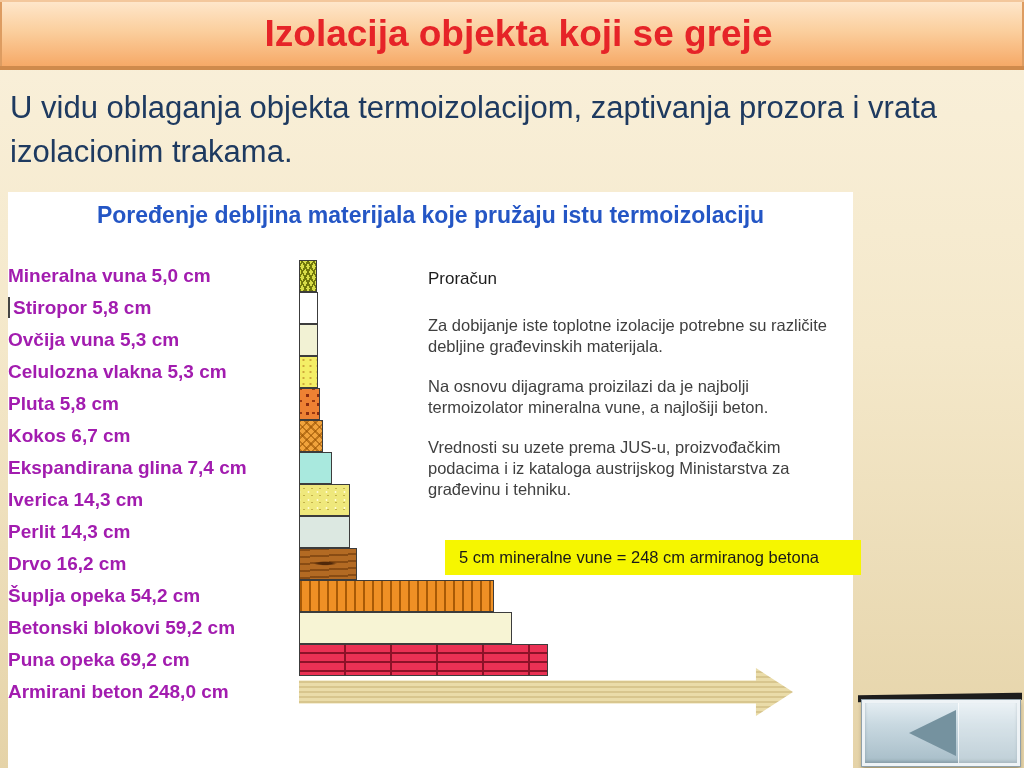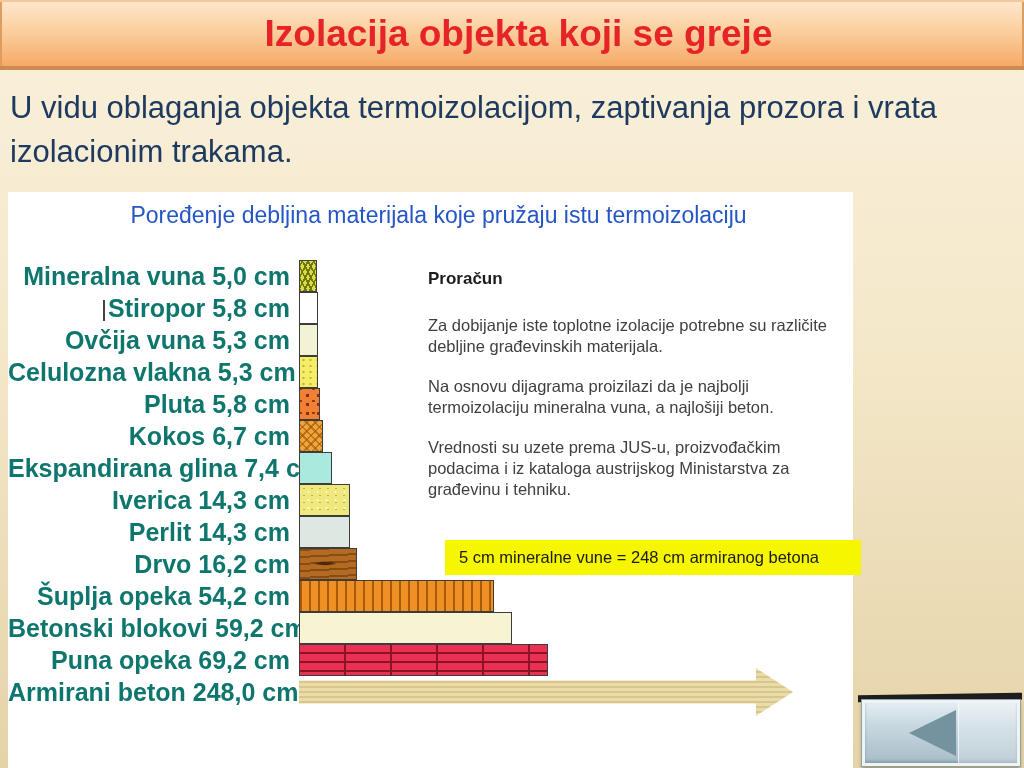--- a/index.html
+++ b/index.html
@@ -12,25 +12,25 @@
     border-top:2px solid #f3c79c;border-bottom:4px solid #cf8a4c;
     box-shadow:inset 2px 0 0 #dd9c61, inset -2px 0 0 #dd9c61;
     display:flex;align-items:center;justify-content:center;}
   .slidetitle{font-size:37px;font-weight:bold;color:#e62428;letter-spacing:0px;margin-left:13px;}
   
   .bodytext{position:absolute;left:10px;top:86px;width:1008px;
     font-size:31px;line-height:1.43;color:#1e3a60;}
   
   .chartpanel{position:absolute;left:8px;top:192px;width:845px;height:576px;background:#ffffff;}
   .charttitle{position:absolute;left:0;top:10px;width:100%;text-align:center;
-    font-size:23px;font-weight:normal;color:#2456c5;margin-left:8px;}
+    font-size:23px;font-weight:bold;color:#2456c5;}
   .rows{position:absolute;left:0;top:68px;}
   .mrow{display:flex;height:32px;align-items:stretch;}
-  .mlbl{width:282px;text-align:right;padding-right:9px;font-weight:bold;font-size:25px;
-    line-height:32px;color:#0f766e;white-space:nowrap;}
+  .mlbl{width:282px;text-align:left;padding-right:9px;font-weight:bold;font-size:19px;
+    line-height:32px;color:#a21caf;white-space:nowrap;}
   .mlbl.caret::before{content:"";display:inline-block;width:2px;height:21px;background:#444;
     margin-right:3px;vertical-align:-4px;}
   .mbar{box-sizing:border-box;border:1px solid #3c3c3c;height:32px;flex:none;}
   
   .tex-mineralwool{background-color:#d8dd48;background-image:
     repeating-linear-gradient(63deg,rgba(108,114,8,.95) 0 1.5px,rgba(0,0,0,0) 1.5px 5px),
     repeating-linear-gradient(-63deg,rgba(108,114,8,.95) 0 1.5px,rgba(0,0,0,0) 1.5px 5px);}
   .tex-stiropor{background:#ffffff;}
   .tex-sheepwool{background:#f2f2d4;}
   .tex-cellulose{background-color:#f4ee66;background-image:
@@ -57,21 +57,21 @@
   .tex-concreteblock{background:#f7f4d4;}
   .tex-brick{background-color:#ea3154;background-image:
     repeating-linear-gradient(180deg,rgba(0,0,0,0) 0 7px,#8c1228 7px 9px),
     repeating-linear-gradient(90deg,rgba(0,0,0,0) 0 44px,#8c1228 44px 46px);}
   .tex-concrete{background:repeating-linear-gradient(180deg,#eadca9 0 3px,#d8c68e 3px 5px);}
   .mbar.arrow{border:none;height:48px;margin-top:-8px;
     clip-path:polygon(0 26%,92.5% 26%,92.5% 0%,100% 50%,92.5% 100%,92.5% 74%,0 74%);
     filter:drop-shadow(0 0 1px #9a8a60);}
   
   .calc{position:absolute;left:420px;top:76px;width:405px;color:#3f3f3f;}
-  .calc .hd{font-size:17px;font-weight:bold;color:#1c1c1c;margin:0 0 26px 0;}
+  .calc .hd{font-size:17px;font-weight:normal;color:#1c1c1c;margin:0 0 26px 0;}
   .calc p{font-size:16.5px;line-height:21px;margin:0 0 19px 0;}
   .note{position:absolute;left:437px;top:348px;width:402px;height:35px;background:#f6f600;
     color:#1a1a1a;font-size:16.5px;line-height:35px;padding-left:14px;white-space:nowrap;}
   
   .btn-shadow{position:absolute;left:858px;top:694px;width:164px;height:7px;background:#1d1d1d;
     transform:skewY(-0.9deg);}
   .navbtn{position:absolute;left:862px;top:700px;width:152px;height:60px;cursor:pointer;
     background:linear-gradient(180deg,#e4edf2 0%,#c9d9e1 35%,#a7bdc8 100%);
     border:3px solid #eef3f6;outline:1px solid #90a0a9;
     box-shadow:0 3px 4px rgba(60,50,20,.45), inset 0 -2px 3px rgba(90,110,120,.4);}
@@ -150,21 +150,21 @@
         </div>
         <div class="mrow">
           <div class="mlbl">Armirani beton 248,0 cm</div>
           <div class="mbar arrow tex-concrete" style="width: 494px;"></div>
         </div>
       </div>
 
     <div class="calc">
       <p class="hd">Proračun</p>
       <p>Za dobijanje iste toplotne izolacije potrebne su različite debljine građevinskih materijala.</p>
-      <p>Na osnovu dijagrama proizilazi da je najbolji termoizolaciju mineralna vuna, a najlošiji beton.</p>
+      <p>Na osnovu dijagrama proizilazi da je najbolji termoizolator mineralna vune, a najlošiji beton.</p>
       <p>Vrednosti su uzete prema JUS-u, proizvođačkim podacima i iz kataloga austrijskog Ministarstva za građevinu i tehniku.</p>
     </div>
 
     <div class="note">5 cm mineralne vune = 248 cm armiranog betona</div>
   </div>
 
   <div class="btn-shadow"></div>
   <div class="navbtn">
     <div class="tri-left"></div>
   </div>

